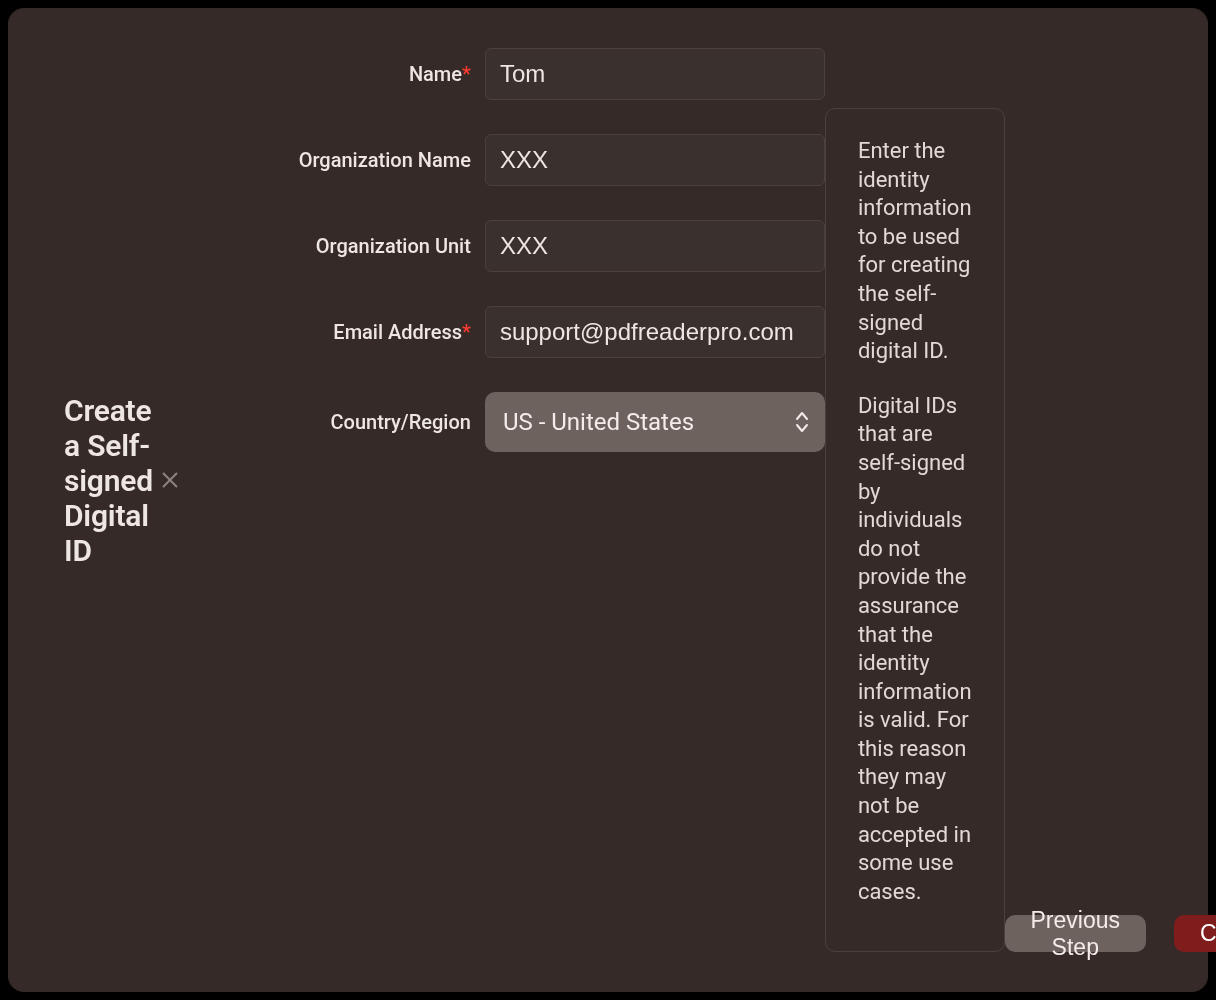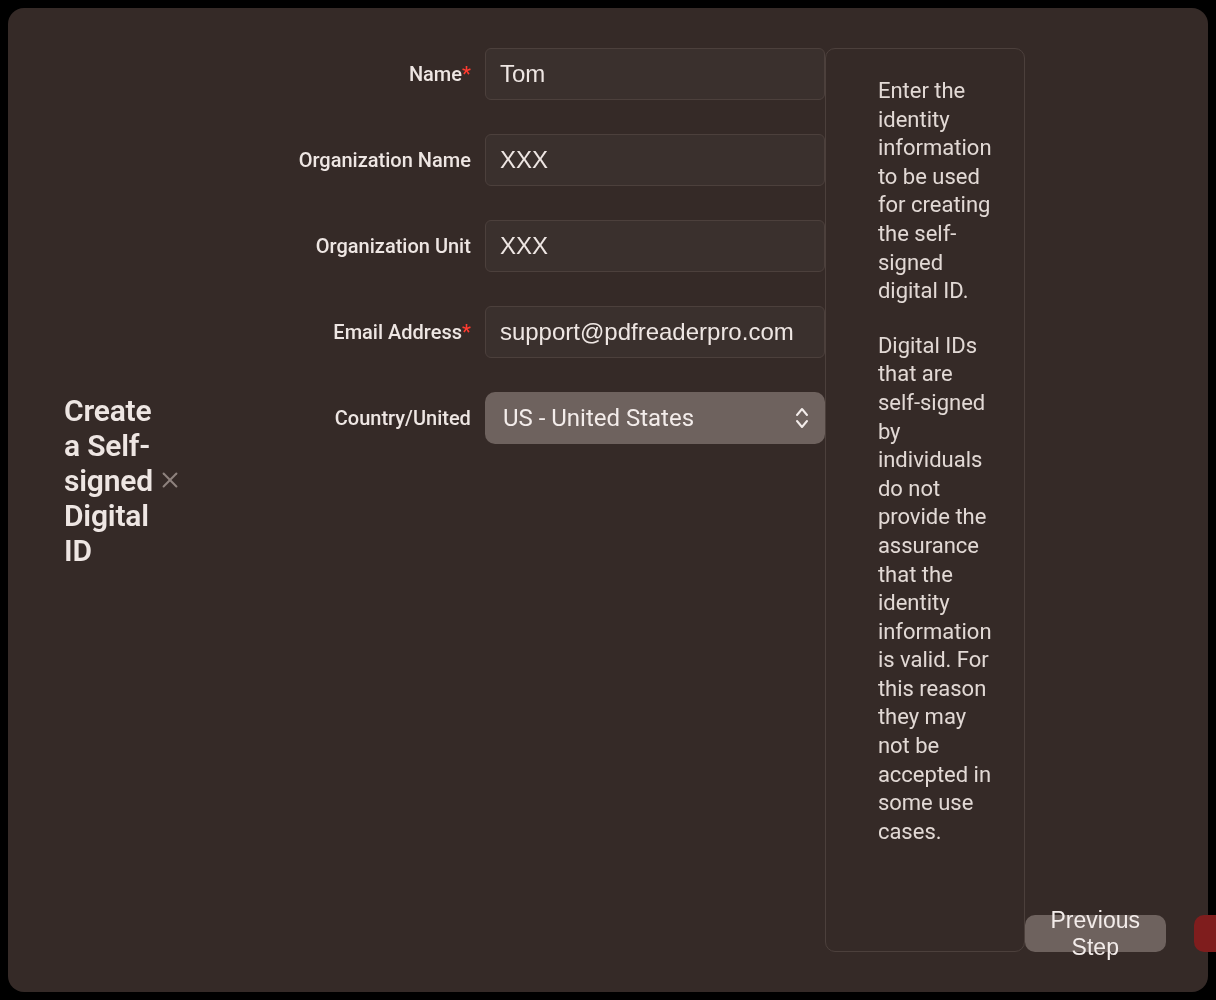--- a/index.html
+++ b/index.html
@@ -74,21 +74,21 @@
       border: 1px solid #4c403c;
       border-radius: 6px;
       color: #eee6e3;
       font-size: 24px;
       padding: 4px 14px;
       outline: none;
     }
     .select-control {
       flex: 1 1 auto;
       position: relative;
-      height: 52px;
+      height: 60px;
     }
     .select-control .select-face {
       width: 100%;
       height: 100%;
       background: #6e625e;
       border: none;
       border-radius: 10px;
       color: #f3ecea;
       font-size: 24px;
       padding: 0 48px 0 18px;
@@ -100,23 +100,24 @@
       position: absolute;
       right: 14px;
       top: 50%;
       transform: translateY(-50%);
       width: 18px;
       height: 28px;
       color: #f3ecea;
       pointer-events: none;
     }
     .info-box {
+      margin-top: 60px;
       border: 1px solid #4c403c;
       border-radius: 10px;
-      padding: 28px 32px 70px 52px;
+      padding: 28px 32px 70px 32px;
       color: #e2d9d5;
       font-size: 22px;
       line-height: 1.3;
     }
     .info-box p + p { margin-top: 26px; }
     .button-bar {
       margin-top: auto;
       display: flex;
       justify-content: flex-end;
       gap: 28px;
@@ -173,21 +174,21 @@
       <div class="form-label">Organization Unit</div>
       <input type="text" class="text-input" value="XXX" style="">
     </div>
 
     <div class="form-row">
       <div class="form-label"><span>Email Address</span><span class="required">*</span></div>
       <input type="text" class="text-input" value="support@pdfreaderpro.com" style="">
     </div>
 
     <div class="form-row">
-      <div class="form-label">Country/United</div>
+      <div class="form-label">Country/Region</div>
       <div class="select-control">
         <div class="select-face">
             <span>US - United States</span>
           </div>
         <svg class="stepper-icon" viewBox="0 0 18 28">
           <polyline points="4,11 9,5 14,11" fill="none" stroke="currentColor" stroke-width="2" stroke-linecap="round" stroke-linejoin="round"></polyline>
           <polyline points="4,17 9,23 14,17" fill="none" stroke="currentColor" stroke-width="2" stroke-linecap="round" stroke-linejoin="round"></polyline>
         </svg>
       </div>
     </div>

